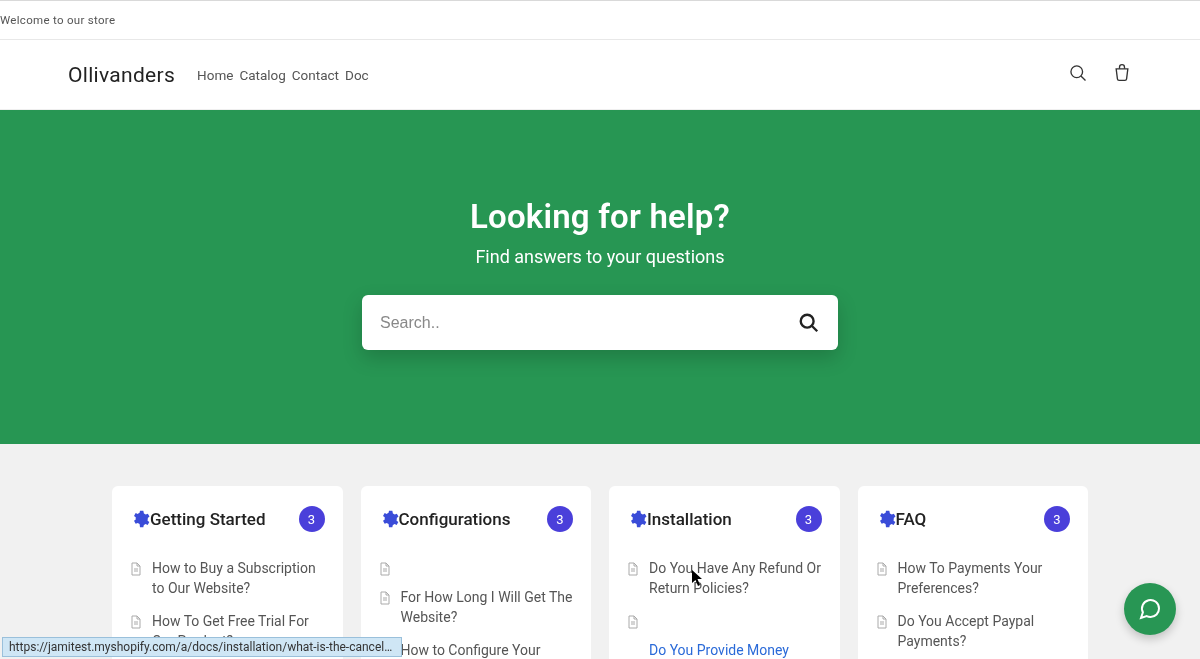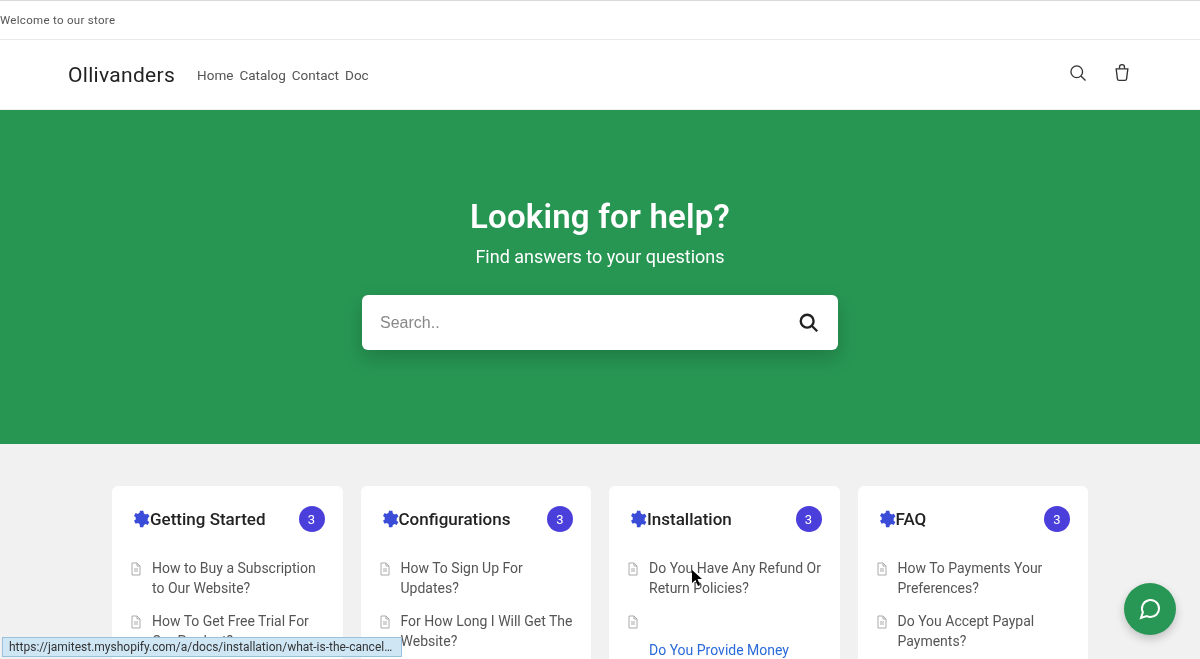--- a/index.html
+++ b/index.html
@@ -281,21 +281,20 @@
       <span class="count-badge">3</span>
     </div>
     <ul class="article-list">
       <li>
           <span class="doc-ico"><svg width="12" height="14" viewBox="0 0 12 14" fill="none" stroke="#aaa" stroke-width="1">
               <path d="M2 1h5l3 3v9H2z"></path>
               <path d="M7 1v3h3"></path>
               <line x1="4" y1="7" x2="8" y2="7"></line>
               <line x1="4" y1="9" x2="8" y2="9"></line>
             </svg></span>
-          <a>How To Sign Up For Updates?</a>
         </li>
       <li>
           <span class="doc-ico"><svg width="12" height="14" viewBox="0 0 12 14" fill="none" stroke="#aaa" stroke-width="1">
               <path d="M2 1h5l3 3v9H2z"></path>
               <path d="M7 1v3h3"></path>
               <line x1="4" y1="7" x2="8" y2="7"></line>
               <line x1="4" y1="9" x2="8" y2="9"></line>
             </svg></span>
           <a>For How Long I Will Get The Website?</a>
         </li>

